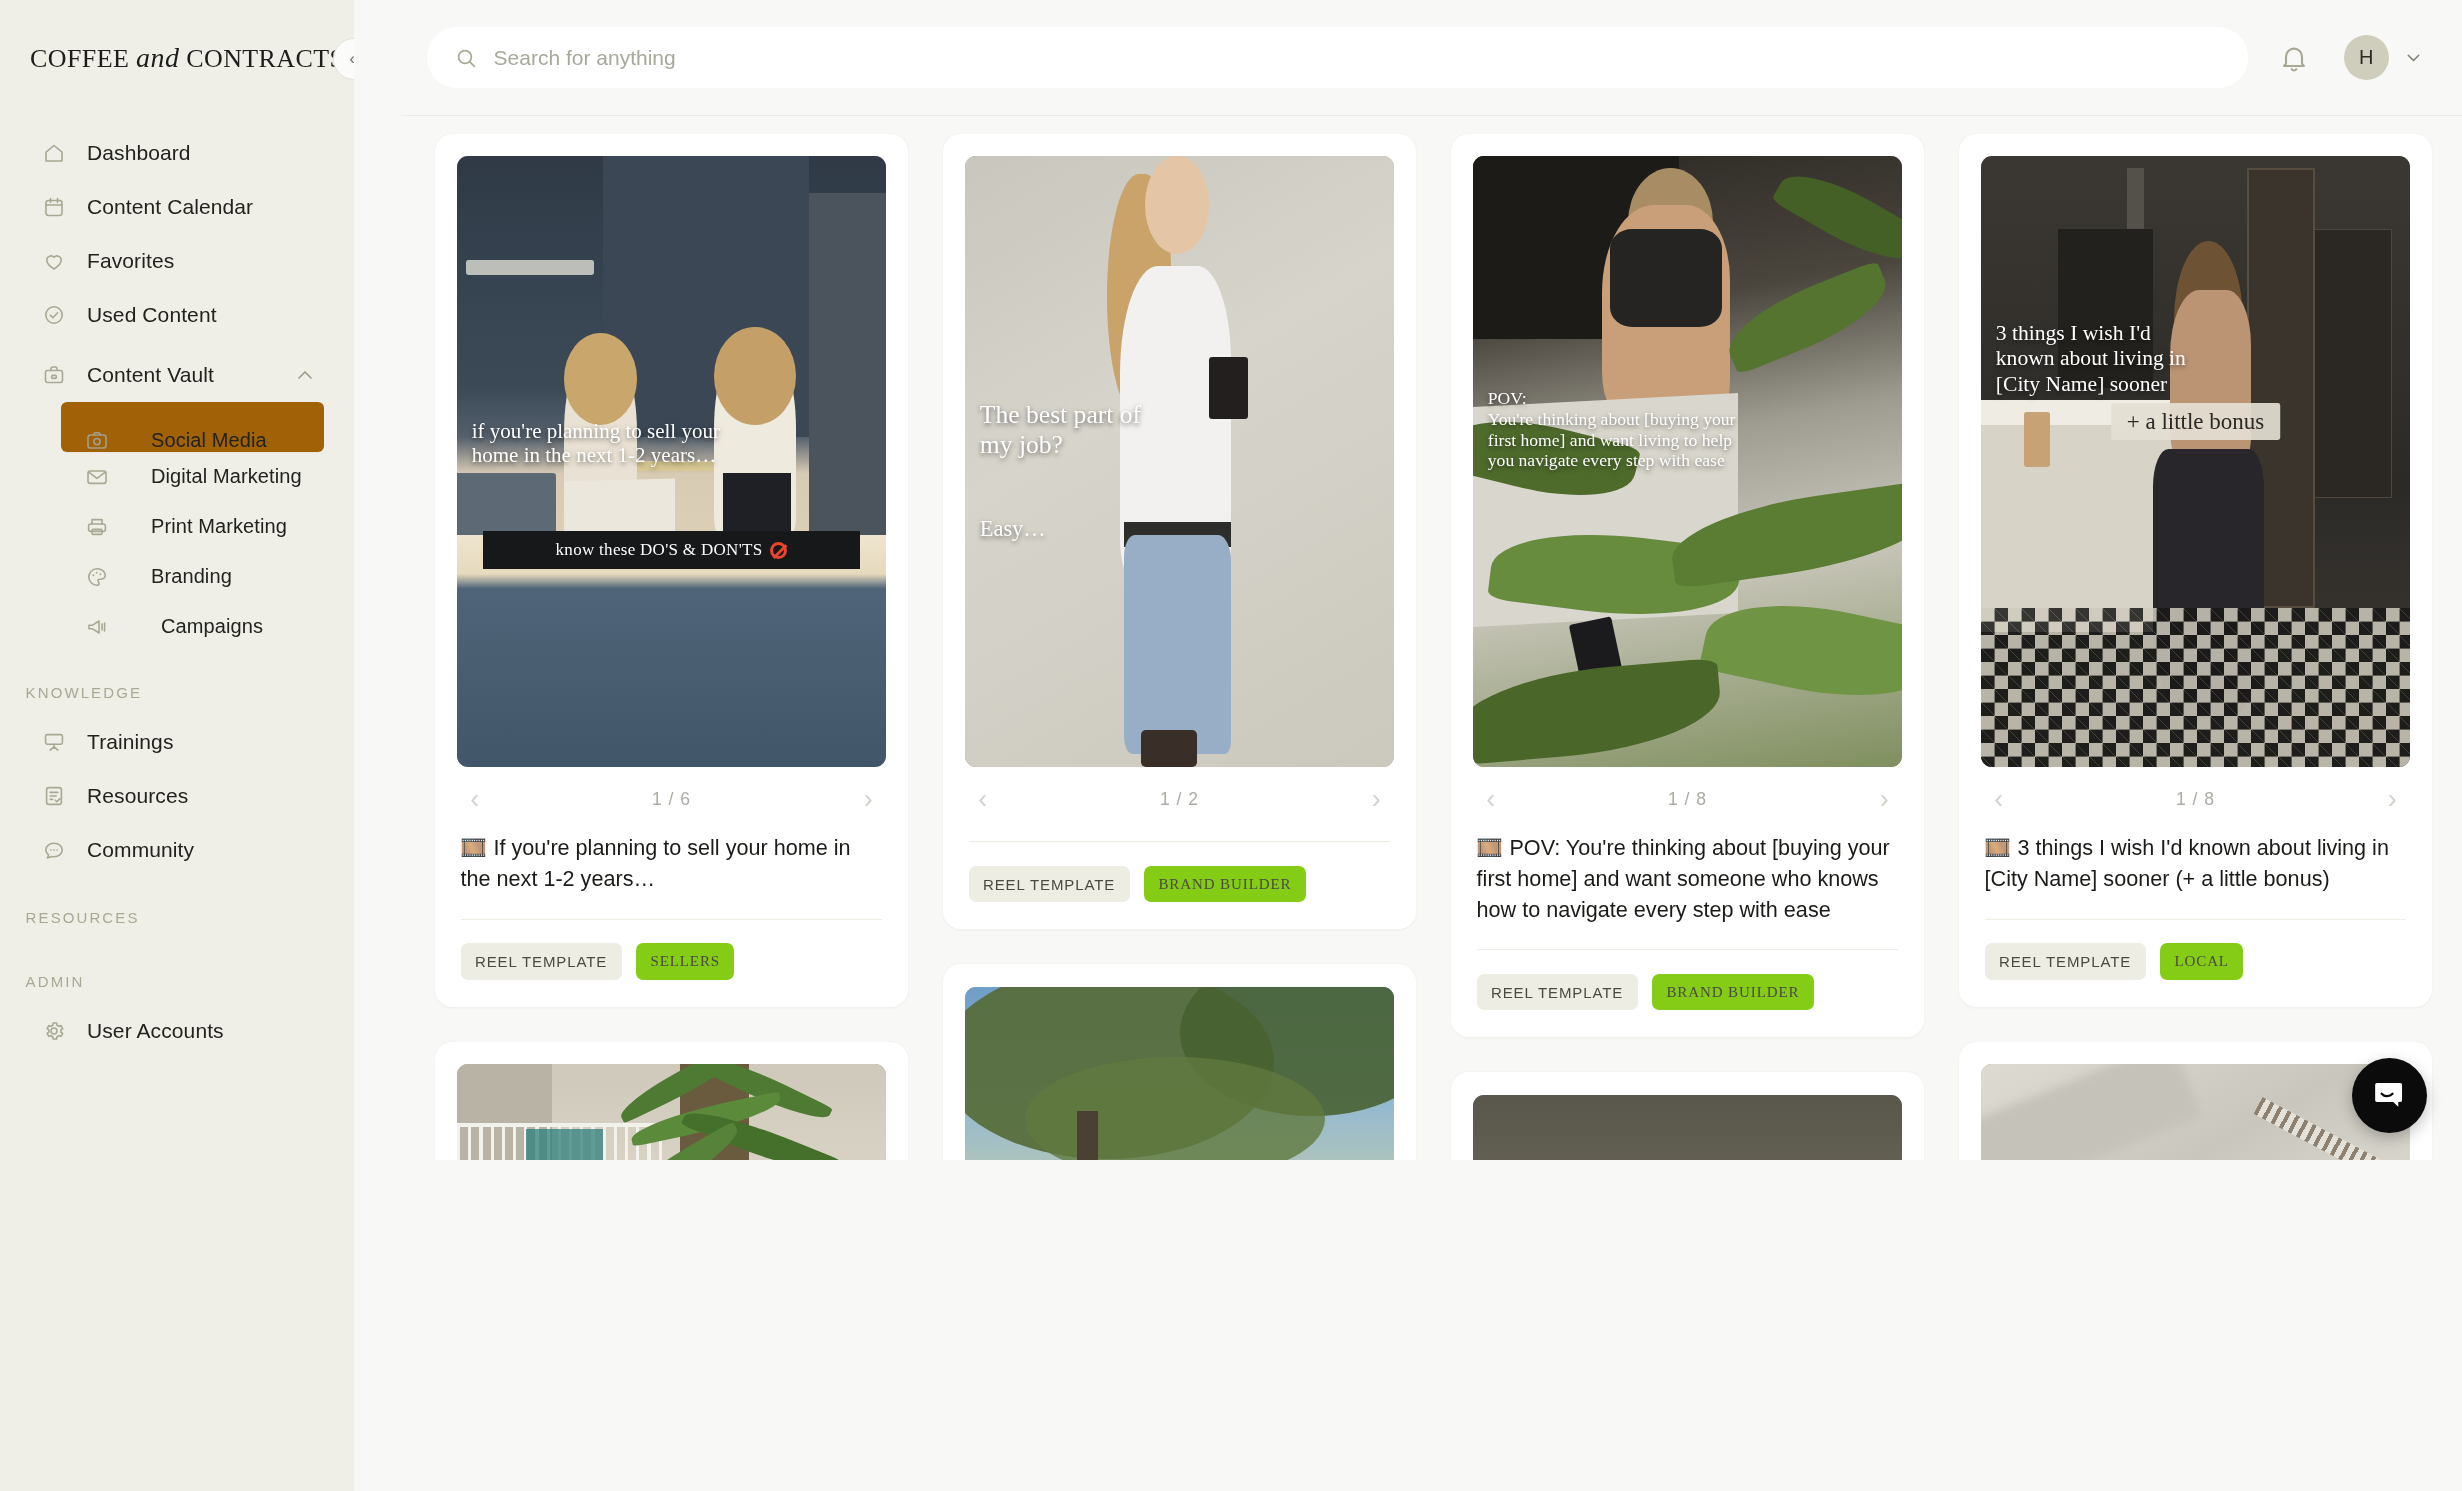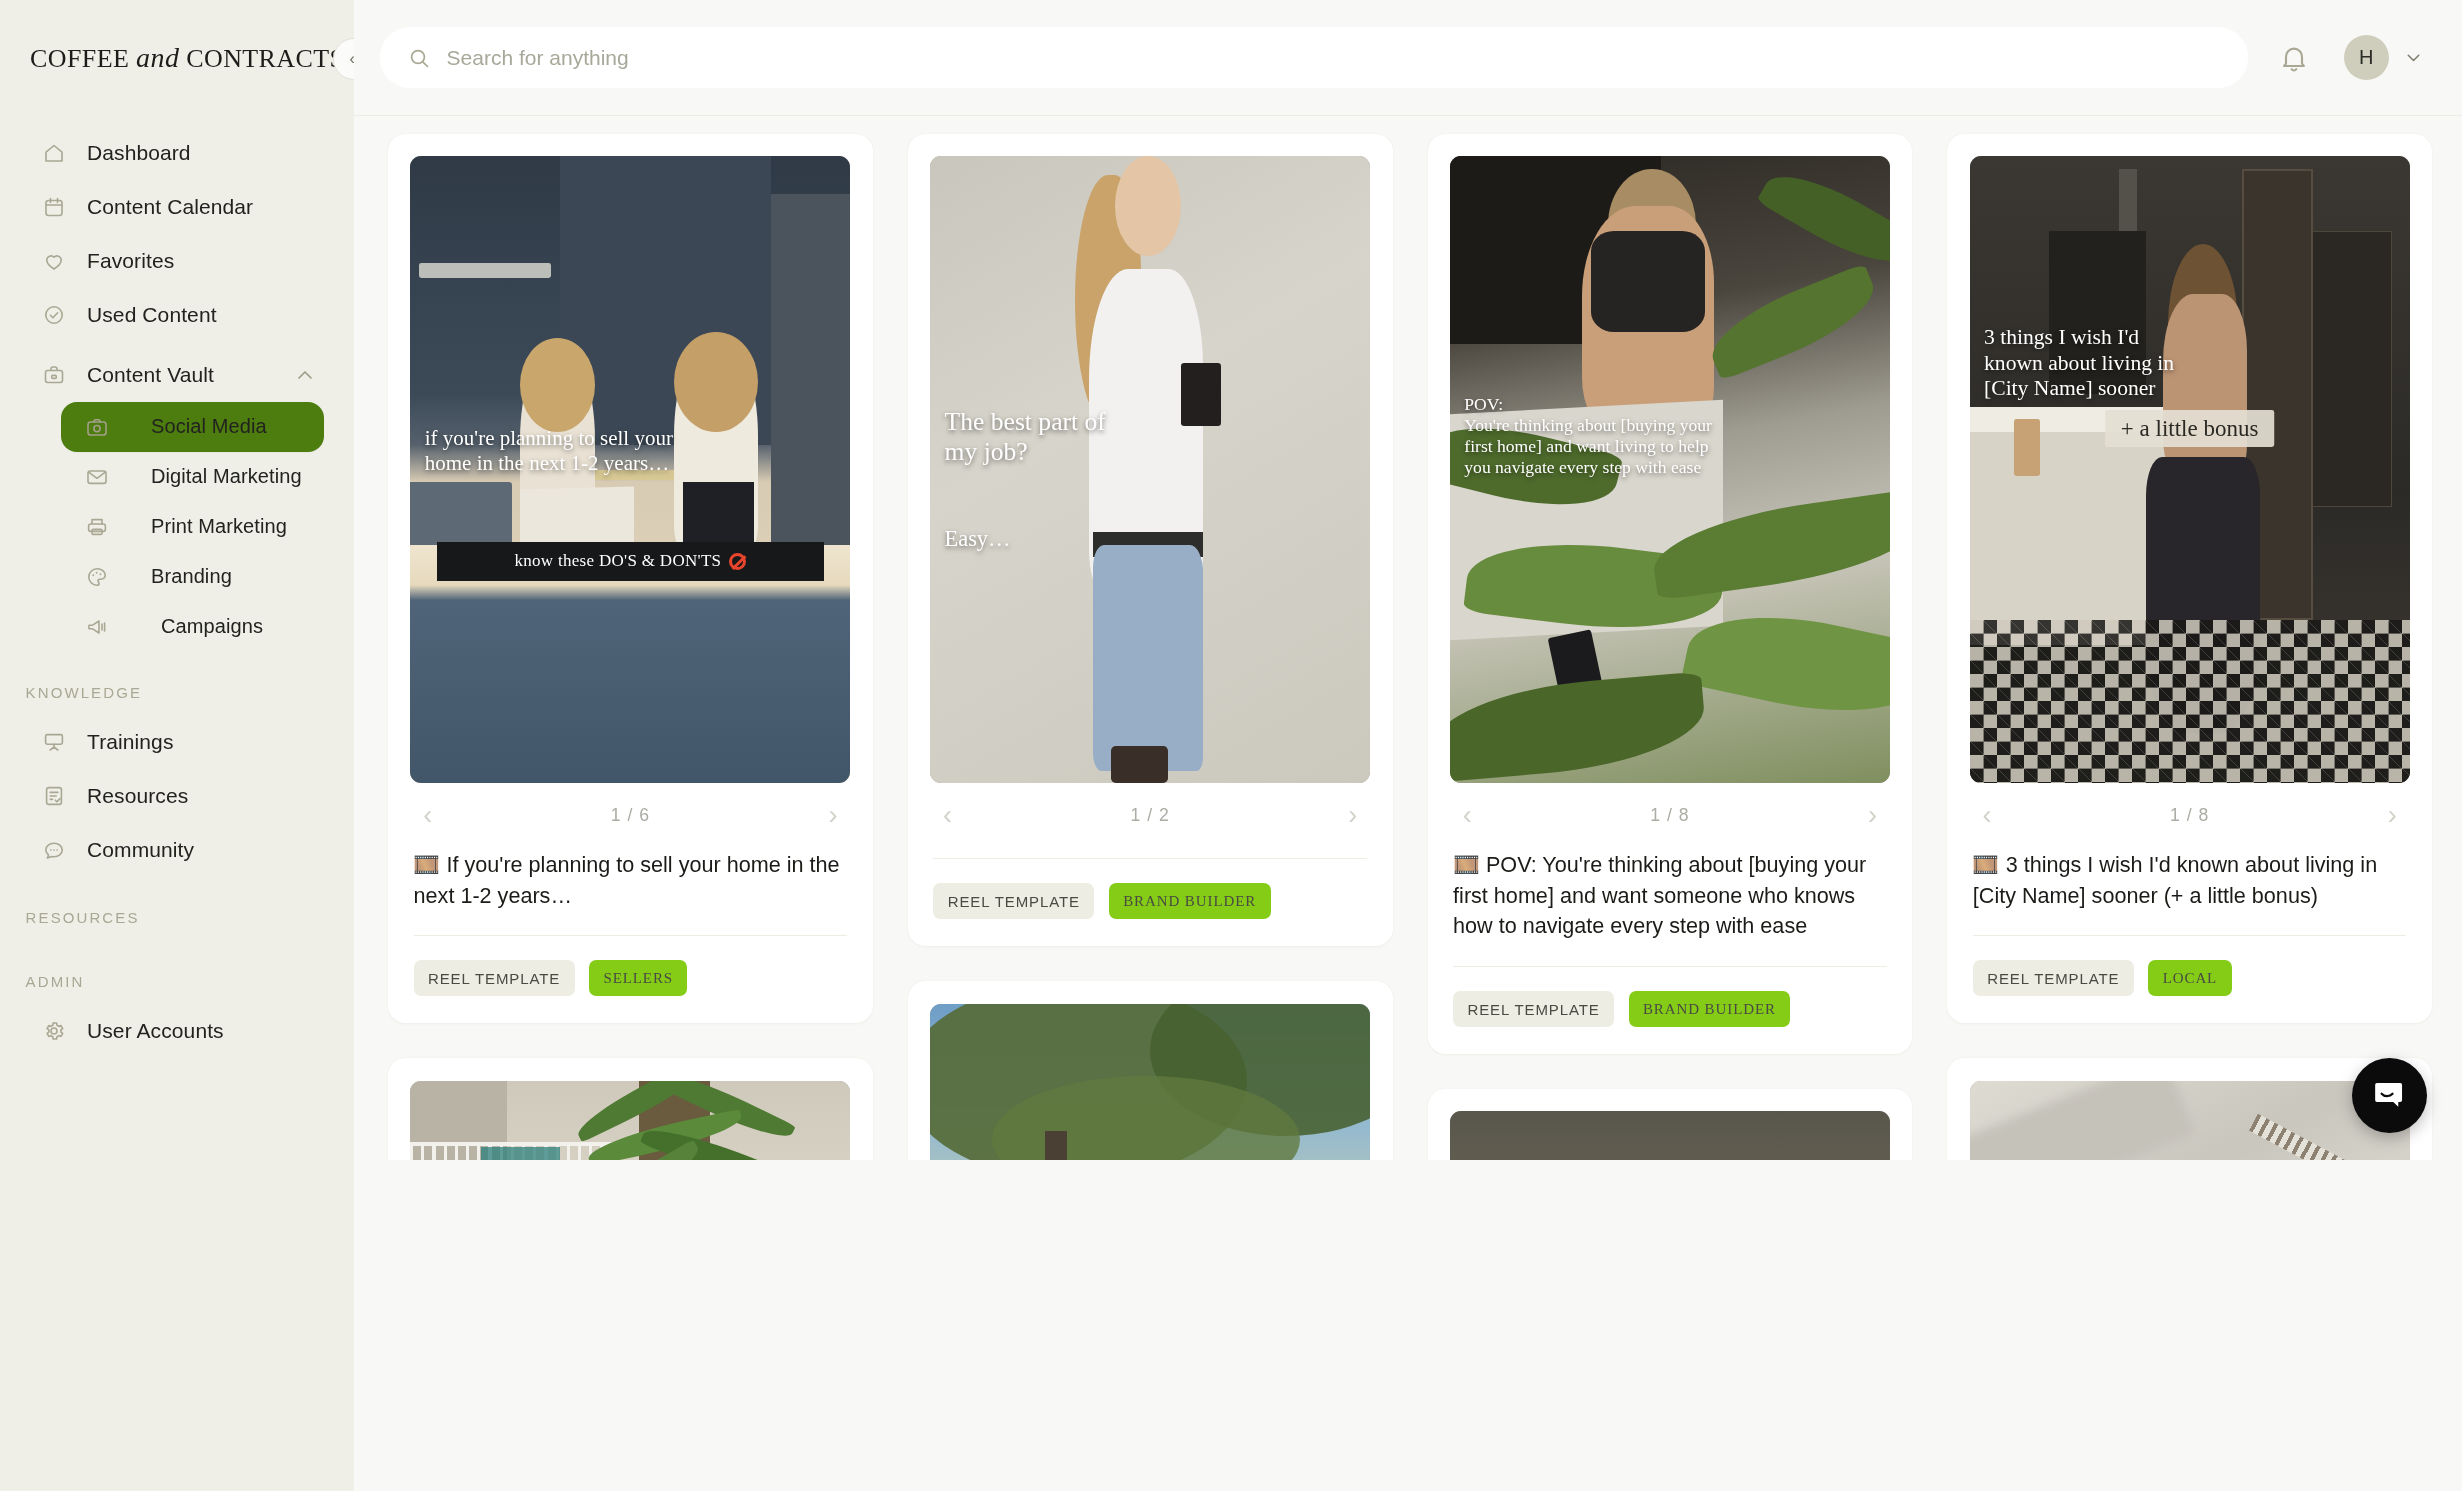--- a/index.html
+++ b/index.html
@@ -58,23 +58,24 @@
   }
   .nav-item .lbl {
     font-size: 21px;
     color: #22231f;
     letter-spacing: 0.1px;
     white-space: nowrap;
   }
   .nav-item.sub { padding-left: 0; margin: 0 30px 0 61px; height: 50px; }
   .nav-item.sub .lbl { font-size: 20px; }
   .nav-item.sub.active {
-    background: #4d7c0f;
-    border-radius: 16px;
+    background: #a16207;
+    border-radius: 6px;
     box-shadow: 0 0.8px 1.6px rgba(0,0,0,0.035);
+    align-items: flex-end;
   }
   .nav-item.sub .icon-wrap { margin-left: 24px; }
   .ico { width: 24px; height: 24px; flex: 0 0 24px; display:block; }
   .ico svg { width: 24px; height: 24px; display:block; }
   .chev-up { position: absolute; right: 37px; top: 50%; transform: translateY(-50%); }
   .section-head {
     font-size: 15px;
     letter-spacing: 2.1px;
     color: #A9A894;
     padding: 32px 0 14.4px 25.6px;
@@ -82,20 +83,21 @@
   }
   .grp-vault { margin-top: 6.4px; }
 
   
   #main {
     flex: 1; height: 1160px;
     background: #F8F8F6;
     display: flex; flex-direction: column;
     overflow: hidden;
     position: relative;
+    margin-left: 47px;
   }
   .topbar {
     height: 116px;
     background: #F8F8F6;
     border-bottom: 0.8px solid #ECECE4;
     display: flex; align-items: center;
     padding: 0 38px 0 25.6px;
     gap: 22.4px;
     flex: 0 0 116px;
   }

